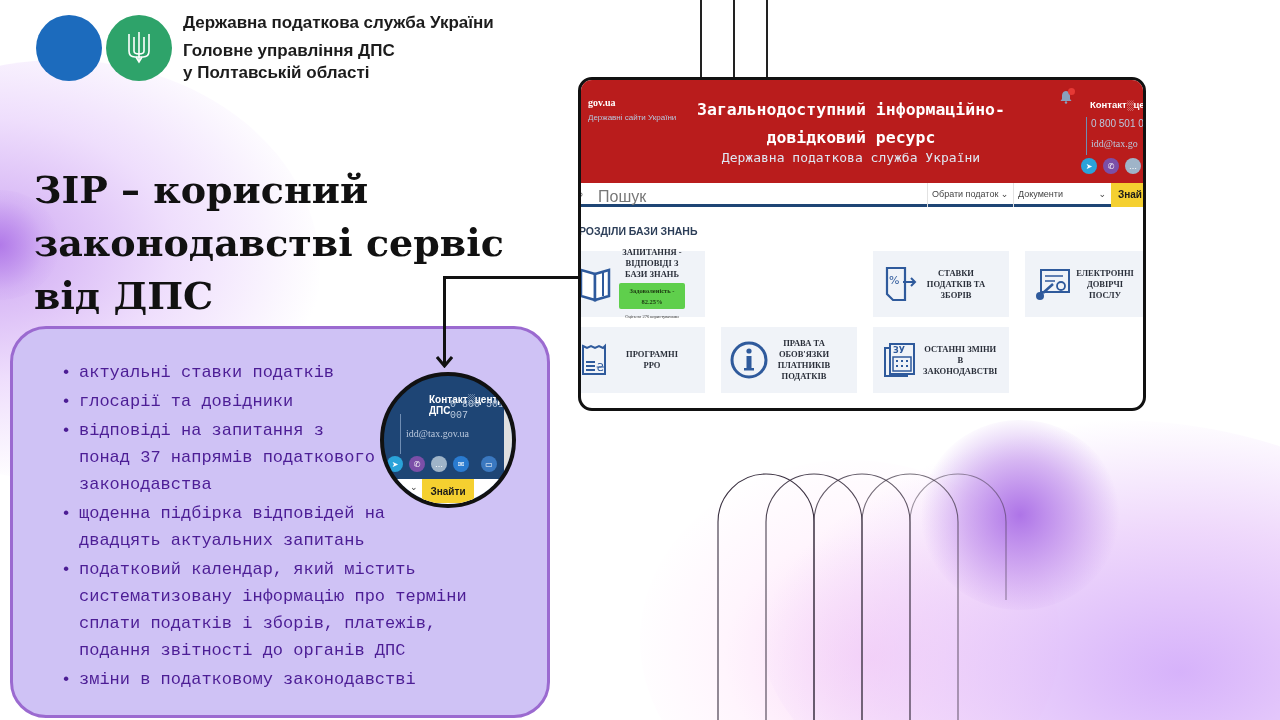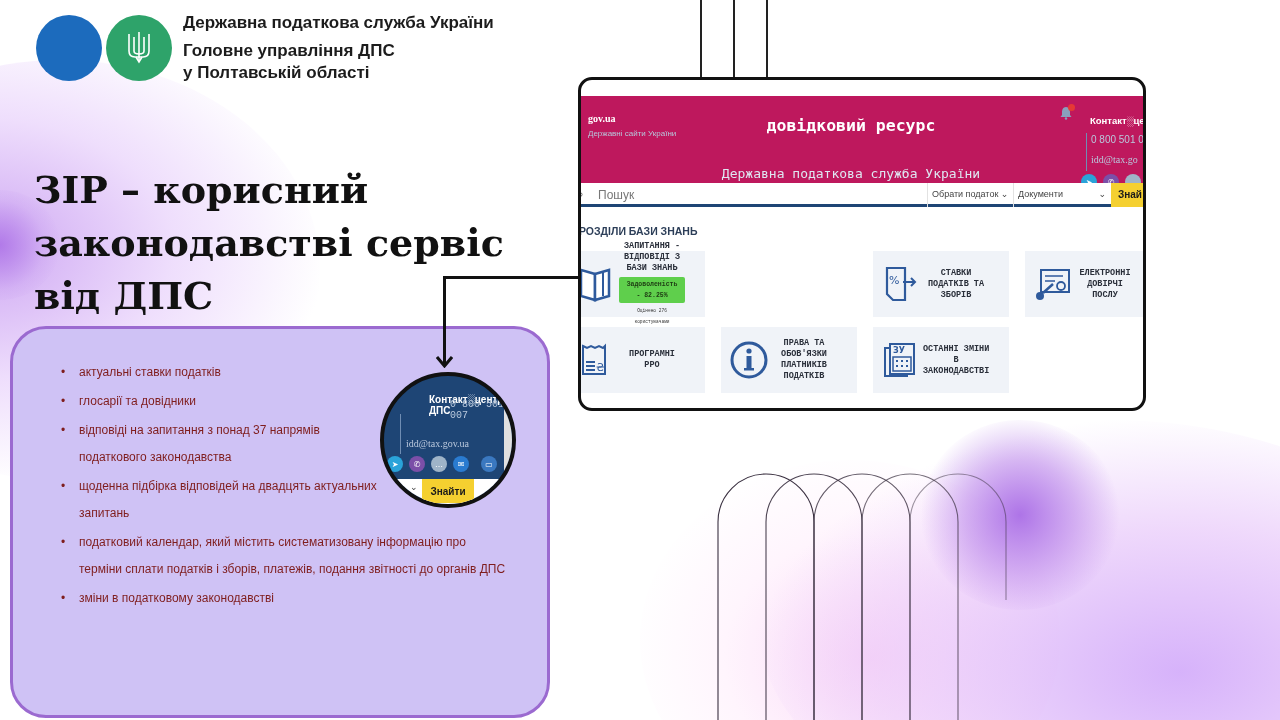--- a/index.html
+++ b/index.html
@@ -43,79 +43,79 @@
   .title {
     position: absolute; left: 34px; top: 163px; width: 520px;
     font-family: "DejaVu Serif", serif; font-weight: bold; font-size: 38px; line-height: 53px; color: #111;
   }
 
   
   .card {
     position: absolute; left: 10px; top: 326px; width: 540px; height: 392px;
     background: #cfc2f5; border: 3px solid #9b6ad0; border-radius: 36px;
   }
-  .card ul { position: absolute; left: 48px; top: 30px; list-style: none; font-family: Liberation Sans, sans-serif; font-size: 12px; color: #7f1d1d; }
+  .card ul { position: absolute; left: 48px; top: 30px; list-style: none; font-family: Liberation Mono, monospace; font-size: 17px; color: #4c1d95; }
   .card li { position: relative; padding-left: 18px; line-height: 27px; margin-bottom: 2px; }
   .card li::before { content: "•"; position: absolute; left: 0; top: 0; }
   .card li.gap { }
 
   
   .zoom-circle {
     position: absolute; left: 380px; top: 372px; width: 136px; height: 136px;
     border-radius: 50%; border: 4px solid #111; overflow: hidden; background: #1e4575;
   }
   .zoom-circle .zc-title { position: absolute; left: 12px; top: 18px; color: #fff; font-size: 10px; font-weight: bold; font-family: "Liberation Sans", sans-serif; margin-left: 33px; }
   .zoom-circle .zc-line { position: absolute; left: 16px; top: 38px; width: 1px; height: 40px; background: #6f8db3; }
   .zoom-circle .zc-phone { position: absolute; left: 22px; top: 23px; color: #b9c8dd; font-size: 10px; font-family: Liberation Mono, monospace; padding-left: 44px; }
-  .zoom-circle .zc-mail { position: absolute; left: 22px; top: 62px; color: #b9c8dd; font-size: 10px; font-family: "Liberation Serif", serif; }
+  .zoom-circle .zc-mail { position: absolute; left: 22px; top: 52px; color: #b9c8dd; font-size: 10px; font-family: "Liberation Serif", serif; }
   .zoom-circle .zc-icons { position: absolute; left: 3px; top: 80px; display: flex; gap: 6px; }
   .zc-ic { width: 16px; height: 16px; border-radius: 50%; display: flex; align-items: center; justify-content: center; color: #fff; font-size: 8px; }
   .zoom-circle .zc-right { position: absolute; right: 0; top: 0; width: 8px; height: 100%; background: #e0e0e0; }
   .zoom-circle .zc-bottom { position: absolute; left: 0; top: 103px; width: 100%; height: 30px; background: #fff; }
   .zoom-circle .zc-btn { position: absolute; left: 38px; top: 103px; width: 52px; height: 24px; background: #f5d030; color: #1a1a1a; font-size: 10px; font-weight: bold; display: flex; align-items: center; justify-content: center; font-family: "Liberation Sans", sans-serif; }
   .zoom-circle .zc-chev { position: absolute; left: 26px; top: 106px; font-size: 9px; color: #444; }
 
   
   .conn-h { position: absolute; left: 443px; top: 276px; width: 136px; height: 3px; background: #111; }
   .conn-v { position: absolute; left: 443px; top: 276px; width: 3px; height: 88px; background: #111; }
   .conn-arrow { position: absolute; left: 436px; top: 356px; width: 17px; height: 12px; }
 
   
   .vline { position: absolute; top: 0; width: 1.5px; height: 80px; background: #222; }
 
   
   .shot {
     position: absolute; left: 578px; top: 77px; width: 568px; height: 334px;
     border: 3px solid #111; border-radius: 14px; overflow: hidden; background: #ffffff;
   }
-  .shot .hdr { position: absolute; left: 0; top: 16px; width: 100%; height: 103px; background: #be185d; }
+  .shot .hdr { position: absolute; left: 0; top: 0; width: 100%; height: 103px; background: #b91c1c; }
   .shot .gov { position: absolute; left: 7px; top: 17px; color: #fff; font-size: 10px; font-family: "Liberation Serif", serif; font-weight: bold; }
   .shot .gov-sub { position: absolute; left: 7px; top: 33px; color: #b7c6dc; font-size: 8px; font-family: "Liberation Sans", sans-serif; }
   .shot .h-title { position: absolute; left: 100px; top: 16px; width: 340px; text-align: center; color: #fff; font-family: "DejaVu Sans Mono", monospace; font-weight: bold; font-size: 16.5px; line-height: 28px; }
   .shot .h-sub { position: absolute; left: 100px; top: 70px; width: 340px; text-align: center; color: #dfe7f2; font-family: "DejaVu Sans Mono", monospace; font-size: 13px; }
   .shot .bell { position: absolute; left: 478px; top: 10px; width: 14px; height: 14px; }
   .shot .bell-badge { position: absolute; left: 487px; top: 8px; width: 7px; height: 7px; border-radius: 50%; background: #e53935; }
   .shot .ct-title { position: absolute; left: 509px; top: 19px; color: #fff; font-size: 9.5px; font-weight: bold; white-space: nowrap; font-family: "Liberation Sans", sans-serif; }
   .shot .ct-line { position: absolute; left: 505px; top: 37px; width: 1px; height: 38px; background: #6f8db3; }
   .shot .ct-phone { position: absolute; left: 510px; top: 38px; color: #b9c8dd; font-size: 10px; white-space: nowrap; font-family: "Liberation Sans", sans-serif; }
   .shot .ct-mail { position: absolute; left: 510px; top: 58px; color: #b9c8dd; font-size: 10px; white-space: nowrap; font-family: "Liberation Serif", serif; }
   .shot .ct-icons { position: absolute; left: 500px; top: 78px; display: flex; gap: 6px; }
 
   .shot .search { position: absolute; left: 0; top: 103px; width: 100%; height: 24px; background: #fff; border-bottom: 3px solid #1e4575; }
   .shot .s-icon { position: absolute; left: -4px; top: 4px; font-size: 12px; color: #444; }
-  .shot .s-input { position: absolute; left: 17px; top: 5px; font-size: 12px; color: #777; font-family: "Liberation Sans", sans-serif; }
+  .shot .s-input { position: absolute; left: 17px; top: 5px; font-size: 16px; color: #777; font-family: "Liberation Sans", sans-serif; }
   .shot .s-tax { position: absolute; left: 346px; top: 0; height: 24px; width: 86px; border-left: 1px solid #e2e2e2; font-size: 9px; color: #444; padding: 6px 0 0 4px; font-family: "Liberation Sans", sans-serif; }
   .shot .s-docs { position: absolute; left: 432px; top: 0; height: 24px; width: 98px; border-left: 1px solid #e2e2e2; font-size: 9px; color: #444; padding: 6px 13px 0 4px; font-family: "Liberation Sans", sans-serif; }
   .shot .s-docs .chev { position: absolute; right: 5px; top: 6px; }
   .shot .s-btn { position: absolute; left: 530px; top: 0; width: 40px; height: 24px; background: #f5d030; font-size: 10px; font-weight: bold; color: #1a1a1a; padding: 6px 0 0 7px; font-family: "Liberation Sans", sans-serif; white-space: nowrap; overflow: hidden; }
 
   .shot .kb-title { position: absolute; left: -2px; top: 145px; font-size: 10.5px; font-weight: bold; color: #2c3e58; font-family: "Liberation Sans", sans-serif; }
   .tile { position: absolute; width: 136px; height: 66px; background: #f0f3f8; display: flex; align-items: center; }
   .tile .t-icon { width: 44px; height: 44px; flex: 0 0 44px; margin-left: 6px; }
-  .tile .t-text { flex: 1; text-align: center; font-size: 8.5px; font-weight: bold; color: #2a2f3a; line-height: 11px; font-family: Liberation Mono, monospace; text-transform: uppercase; padding-right: 20px; }
+  .tile .t-text { flex: 1; text-align: center; font-size: 8.5px; font-weight: bold; color: #2a2f3a; line-height: 11px; font-family: Liberation Serif, serif; text-transform: uppercase; padding-right: 20px; }
   .tile .badge { display: inline-block; margin-top: 3px; background: #5fcf4c; color: #1d3a12; font-size: 6.5px; font-weight: bold; padding: 2px 4px; border-radius: 2px; text-transform: none; }
   .tile .sm { font-size: 4.5px; color: #333; font-weight: normal; text-transform: none; margin-top: 2px; }
 
   
   .arches { position: absolute; left: 700px; top: 460px; width: 340px; height: 260px; }
 </style>
 </head>
 <body>
 
 <div class="blob blob-left"></div>
@@ -196,20 +196,21 @@
   <div class="zc-bottom"></div>
   <div class="zc-chev">⌄</div>
   <div class="zc-btn">Знайти</div>
 </div>
 
 <div class="shot">
   <div class="hdr">
     <div class="gov">gov.ua</div>
     <div class="gov-sub">Державні сайти України</div>
     <div class="h-title">
+      <div>Загальнодоступний інформаційно-</div>
       <div>довідковий ресурс</div>
     </div>
     <div class="h-sub">Державна податкова служба України</div>
     <svg class="bell" viewBox="0 0 14 14">
         <path d="M7 1 C4 1 3 4 3 6 V9 L1.5 11 H12.5 L11 9 V6 C11 4 10 1 7 1 Z" fill="#8aa0bd"></path>
         <circle cx="7" cy="12.5" r="1.2" fill="#8aa0bd"></circle>
       </svg>
     <div class="bell-badge"></div>
     <div class="ct-title">Контакт░це</div>
     <div class="ct-line"></div>

